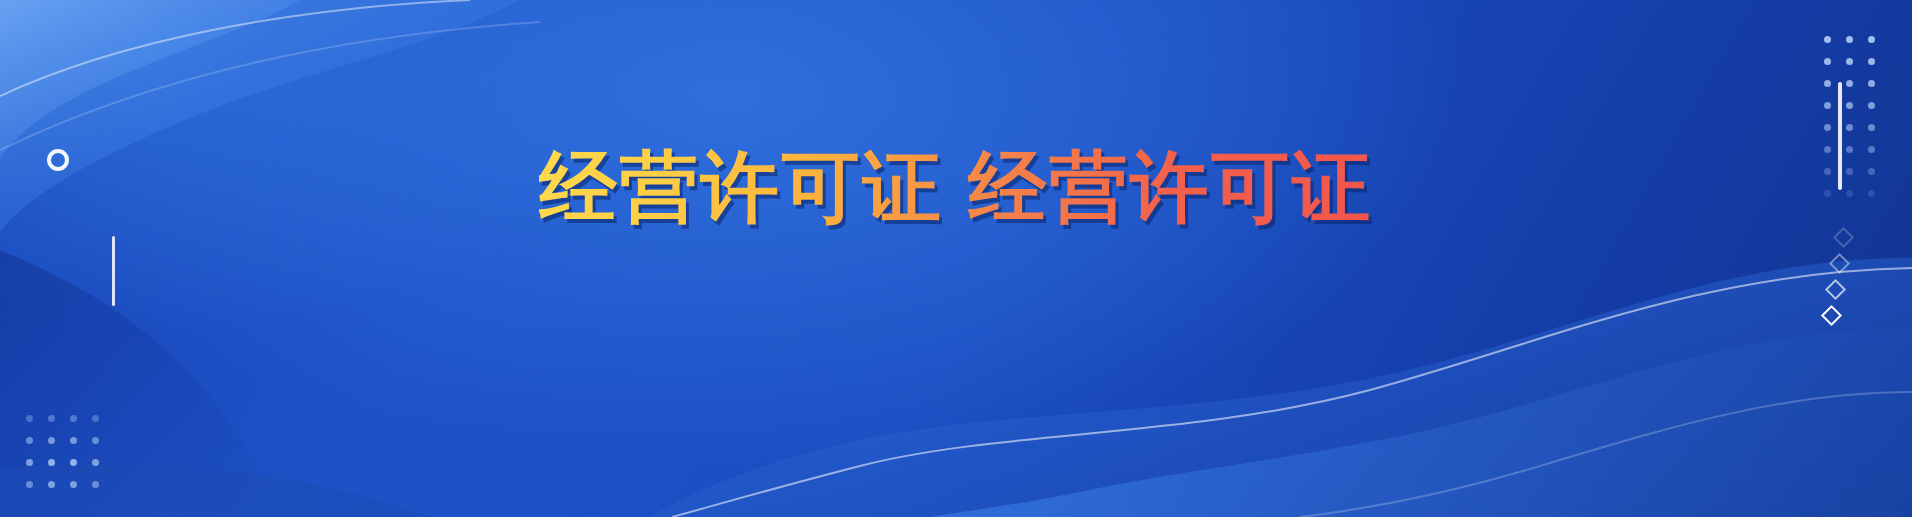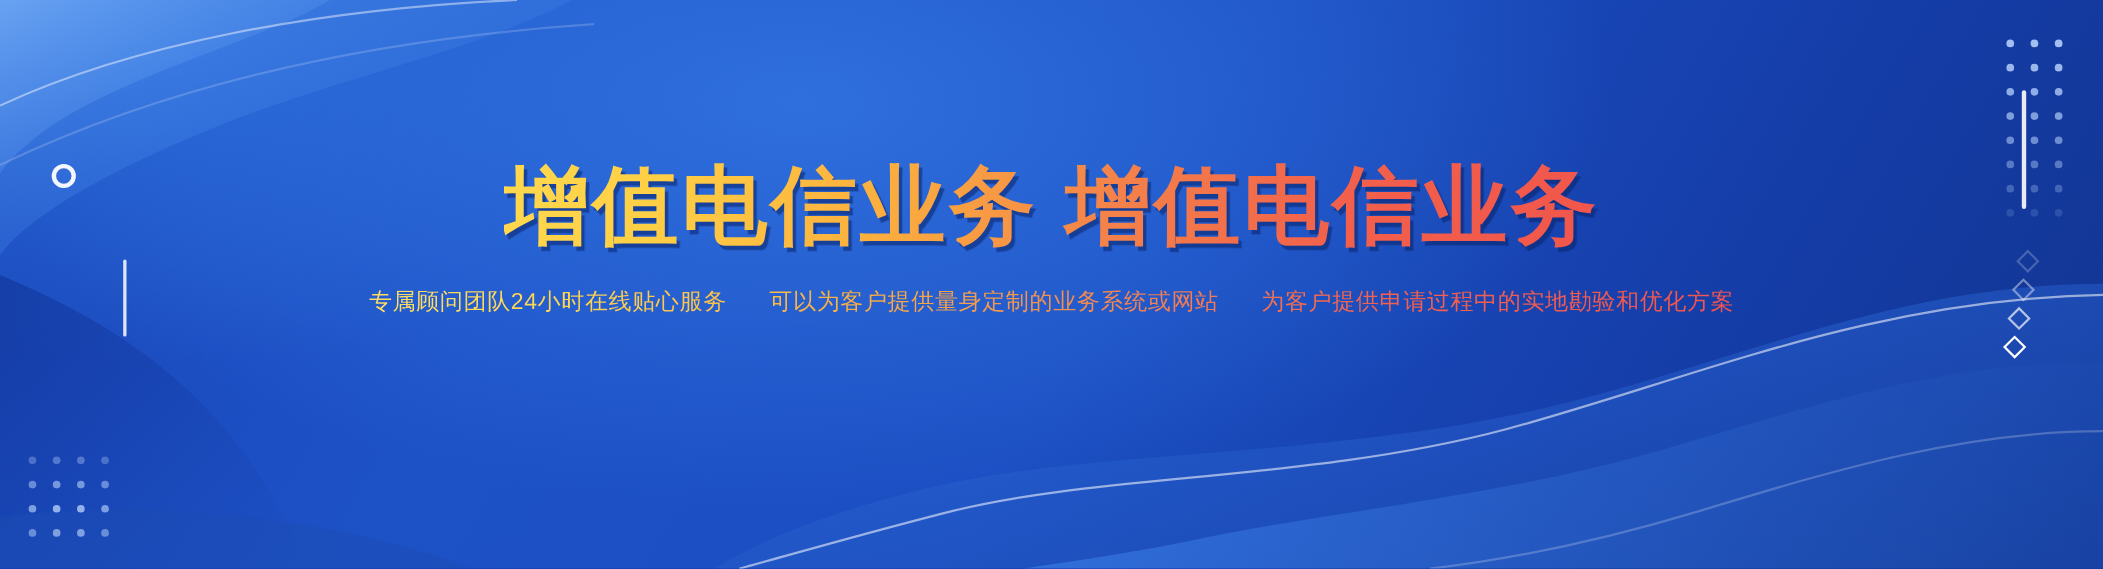--- a/index.html
+++ b/index.html
@@ -216,24 +216,17 @@
   </div>
 
   <div id="diamonds">
     <i></i>
     <i></i>
     <i></i>
     <i></i>
   </div>
 
   <div class="content">
-    <h1 id="headline">增值电信业务 增值电信业务</h1>
-
-    <div id="subline">
-      <span>专属顾问团队24小时在线贴心服务</span>
-      <span class="gap"></span>
-      <span>可以为客户提供量身定制的业务系统或网站</span>
-      <span class="gap"></span>
-      <span>为客户提供申请过程中的实地勘验和优化方案</span>
-    </div>
+    <h1 id="headline">经营许可证 经营许可证</h1>
+
   </div>
 
 </div>
 
 </body></html>

